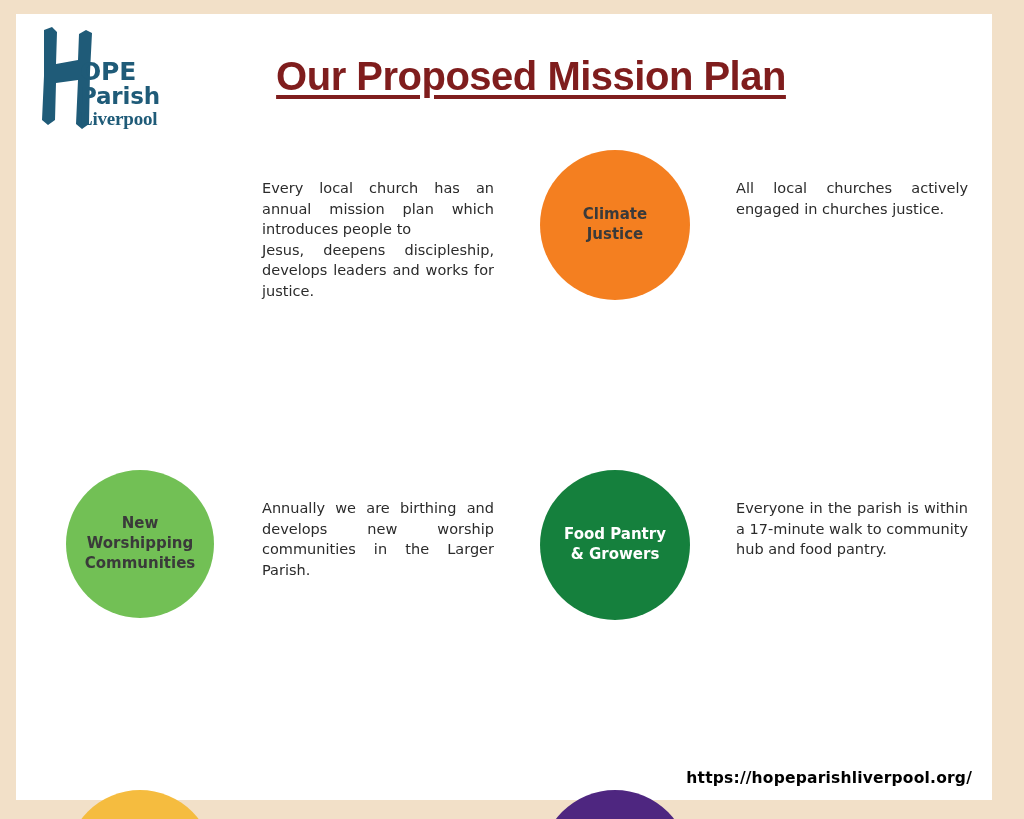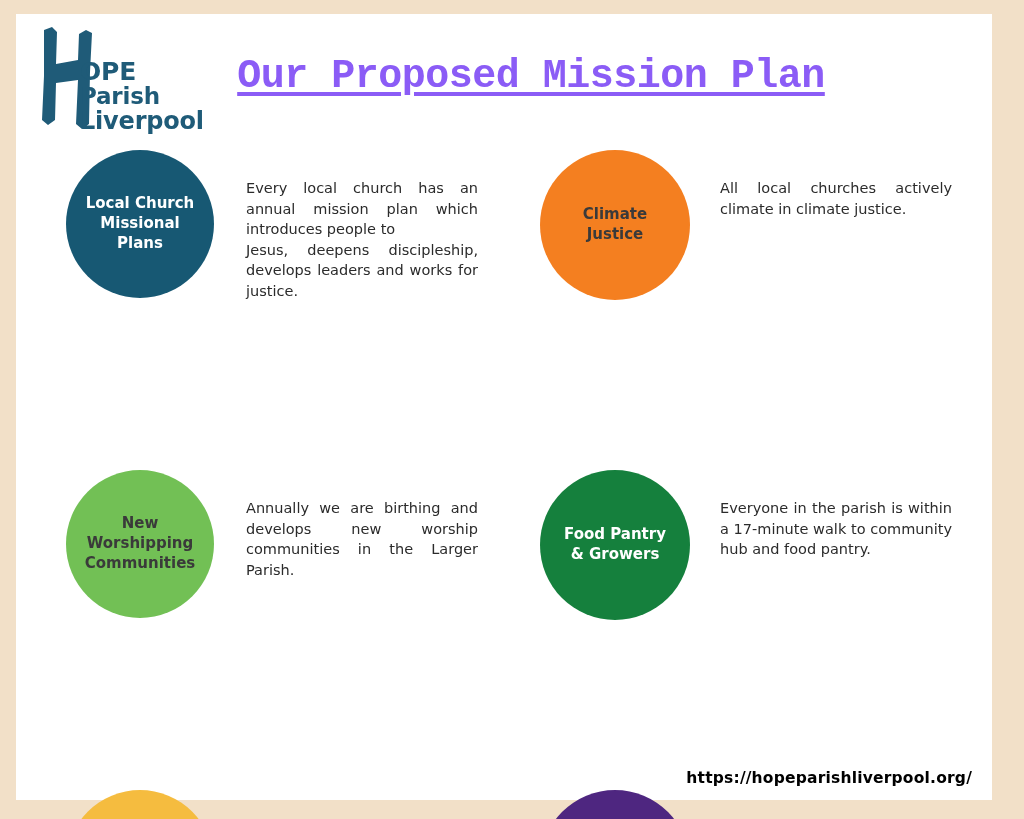--- a/index.html
+++ b/index.html
@@ -45,32 +45,32 @@
     top: 35px;
     width: 90px;
     color: #1f5b78;
     font-family: "DejaVu Sans", sans-serif;
     font-weight: bold;
     line-height: 1.04;
     letter-spacing: -0.2px;
   }
   .wm-ope { font-size: 25px; display: block; }
   .wm-parish { font-size: 23px; display: block; }
-  .wm-liverpool { font-size: 24px; display: block; }
+  .wm-liverpool { font-size: 19px; display: block; font-family: Liberation Serif, serif; }
 
   #title {
     position: absolute;
     left: 190px;
     top: 40px;
     width: 650px;
     text-align: center;
-    font-family: Liberation Mono, monospace;
+    font-family: Liberation Sans, sans-serif;
     font-size: 40px;
     font-weight: bold;
-    color: #8b5cf6;
+    color: #7f1d1d;
     letter-spacing: -0.5px;
     white-space: nowrap;
   }
   #title u { text-decoration: underline; text-underline-offset: 5px; }
 
   
   .col {
     position: absolute;
     top: 136px;
     width: 460px;
@@ -102,20 +102,21 @@
 
   .desc {
     position: absolute;
     font-family: "DejaVu Sans", sans-serif;
     font-size: 14.5px;
     line-height: 1.42;
     color: #2b2b2b;
     text-align: justify;
     text-justify: inter-word;
     white-space: pre-line;
+    margin-left: 16px;
   }
   #col-left .desc  { left: 200px; top: 28px; width: 232px; }
   #col-right .desc { left: 204px; top: 28px; width: 232px; }
 
   
   .row-0 { top: 0px; }
   .row-1 { top: 160px; }
   .row-2 { top: 320px; }
 
   #url {
@@ -151,25 +152,20 @@
 
     <div id="title">
       <u>Our Proposed Mission Plan</u>
     </div>
 
   </div>
 
   <div class="col" id="col-left">
 
     <div class="item row-0">
-      <div class="circle" style="background: rgb(23, 88, 115); color: rgb(255, 255, 255);">
-        <span style="white-space: pre-line;">Local Church
-Missional
-Plans</span>
-      </div>
       <div class="desc">Every local church has an annual mission plan which introduces people to
 Jesus, deepens discipleship, develops leaders and works for justice.</div>
     </div>
 
     <div class="item row-1">
       <div class="circle" style="background: rgb(114, 192, 85); color: rgb(58, 58, 58); align-items: center;">
         <span style="white-space: pre-line;">New
 Worshipping
 Communities</span>
       </div>
@@ -185,21 +181,21 @@
 
   </div>
 
   <div class="col" id="col-right">
 
     <div class="item row-0">
       <div class="circle" style="background: rgb(244, 127, 32); color: rgb(58, 58, 58); align-items: center;">
         <span style="white-space: pre-line;">Climate
 Justice</span>
       </div>
-      <div class="desc">All local churches actively climate in climate justice.</div>
+      <div class="desc">All local churches actively engaged in churches justice.</div>
     </div>
 
     <div class="item row-1">
       <div class="circle" style="background: #15803d; color: rgb(255, 255, 255);">
         <span style="white-space: pre-line;">Food Pantry
 &amp; Growers</span>
       </div>
       <div class="desc">Everyone in the parish is within a 17-minute walk to community hub and food pantry.</div>
     </div>
 

